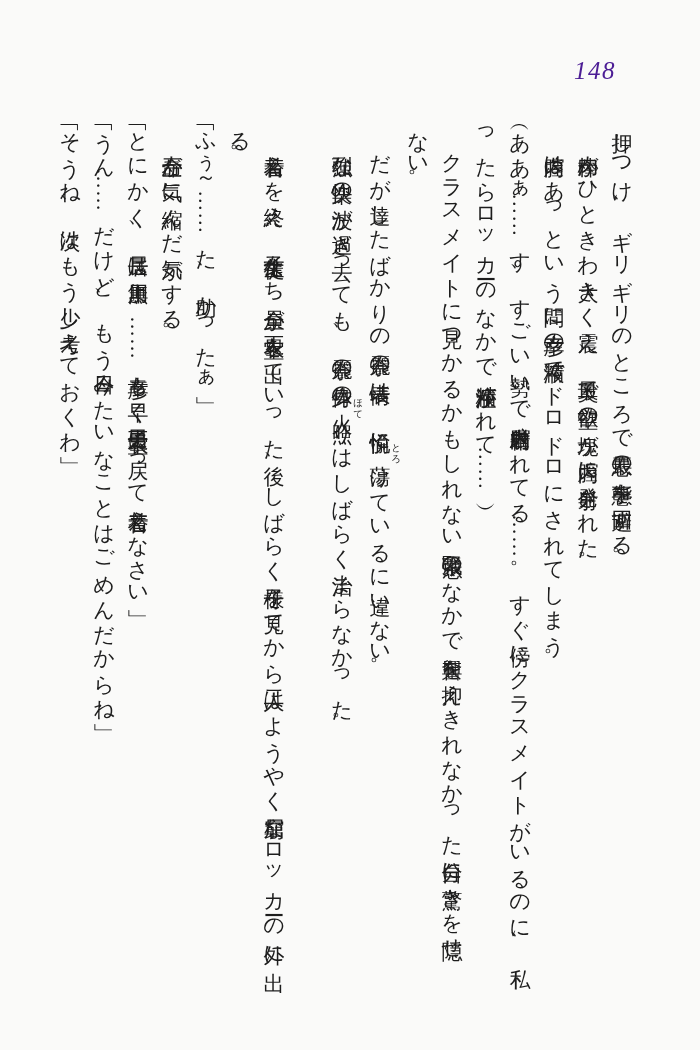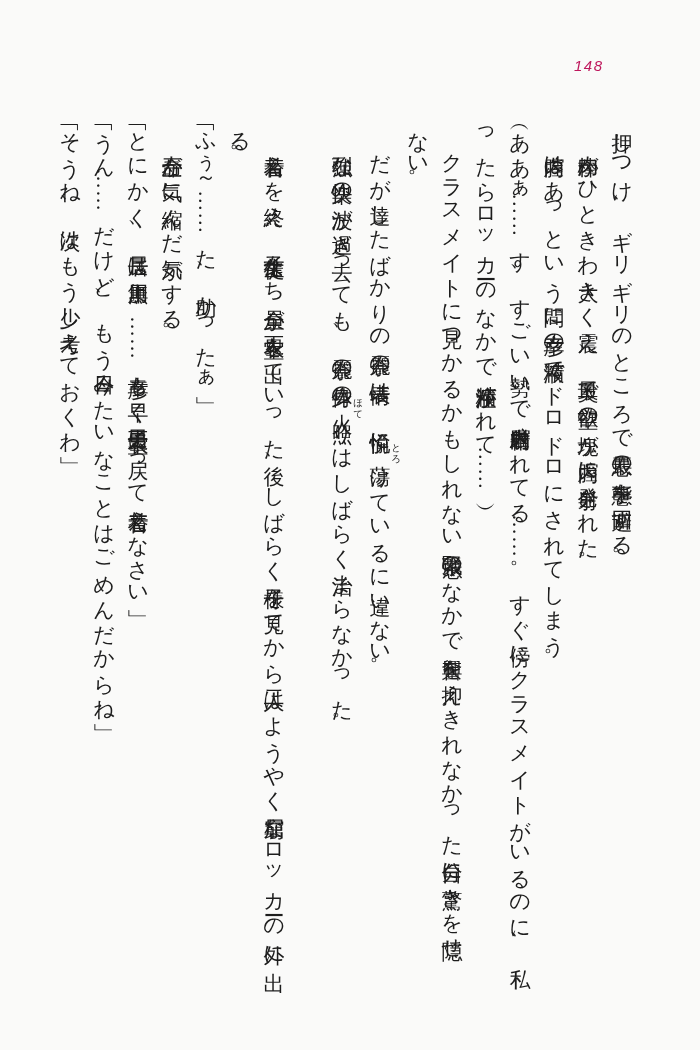--- a/index.html
+++ b/index.html
@@ -15,25 +15,25 @@
     position: relative;
     width: 700px;
     height: 1050px;
     background: #fafaf9;
     font-family: "Liberation Serif", "DejaVu Serif", serif;
   }
   .page-number {
     position: absolute;
     top: 57px;
     left: 574px;
-    font-family: Liberation Sans, sans-serif;
+    font-family: Liberation Serif, serif;
     font-style: italic;
-    font-size: 15px;
+    font-size: 25px;
     letter-spacing: 1.5px;
-    color: #be185d;
+    color: #4c1d95;
   }
   .text-block {
     position: absolute;
     top: 117px;
     right: 61px;
     height: 841px;
     writing-mode: vertical-rl;
     text-orientation: mixed;
     font-size: 21px;
     line-height: 34px;

